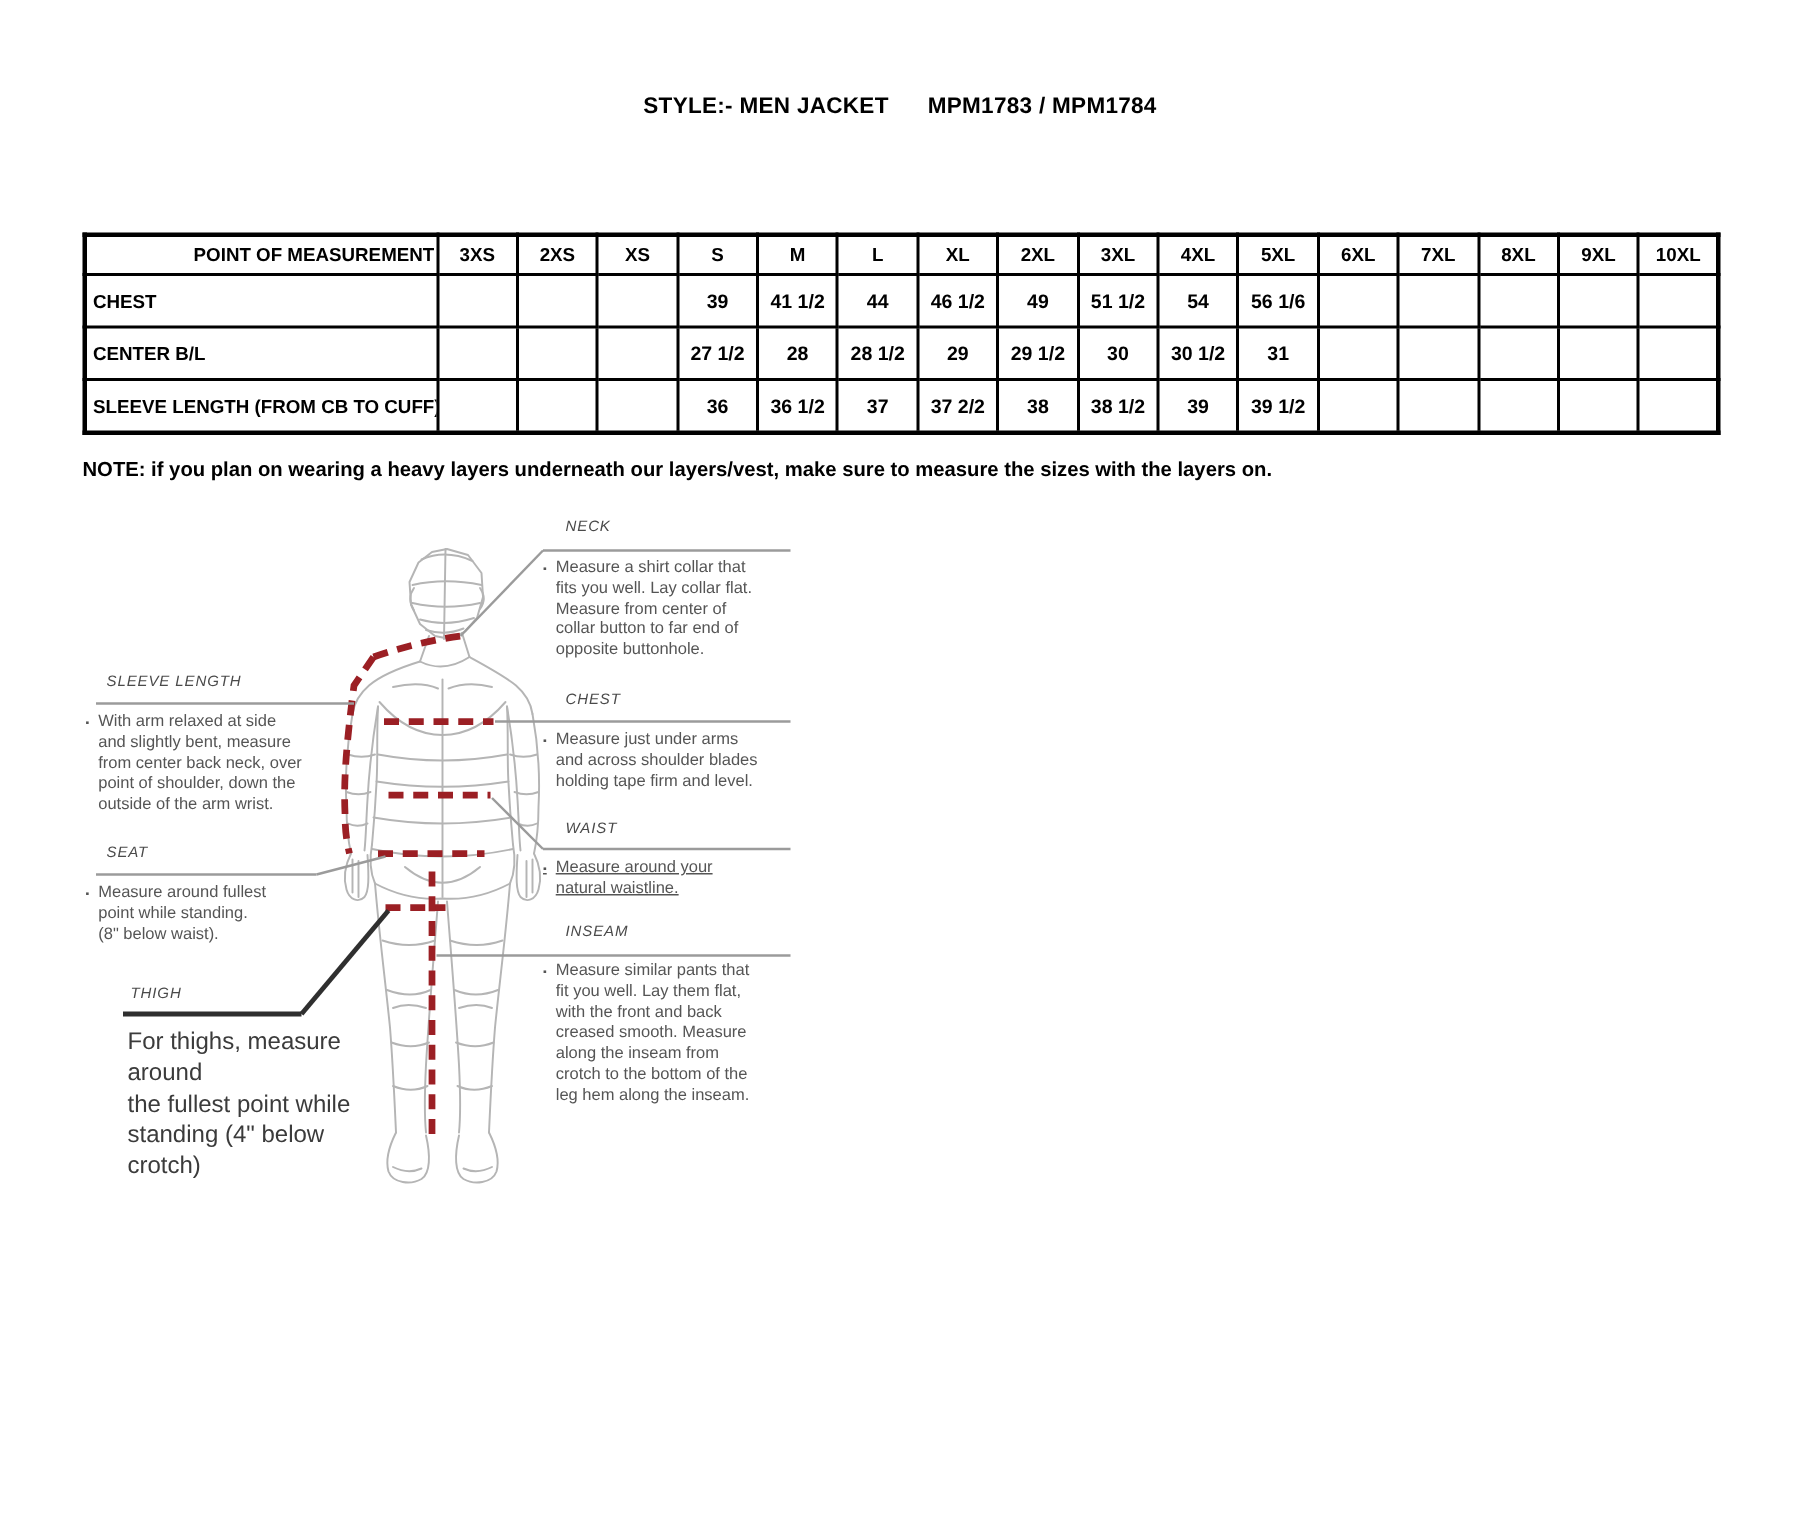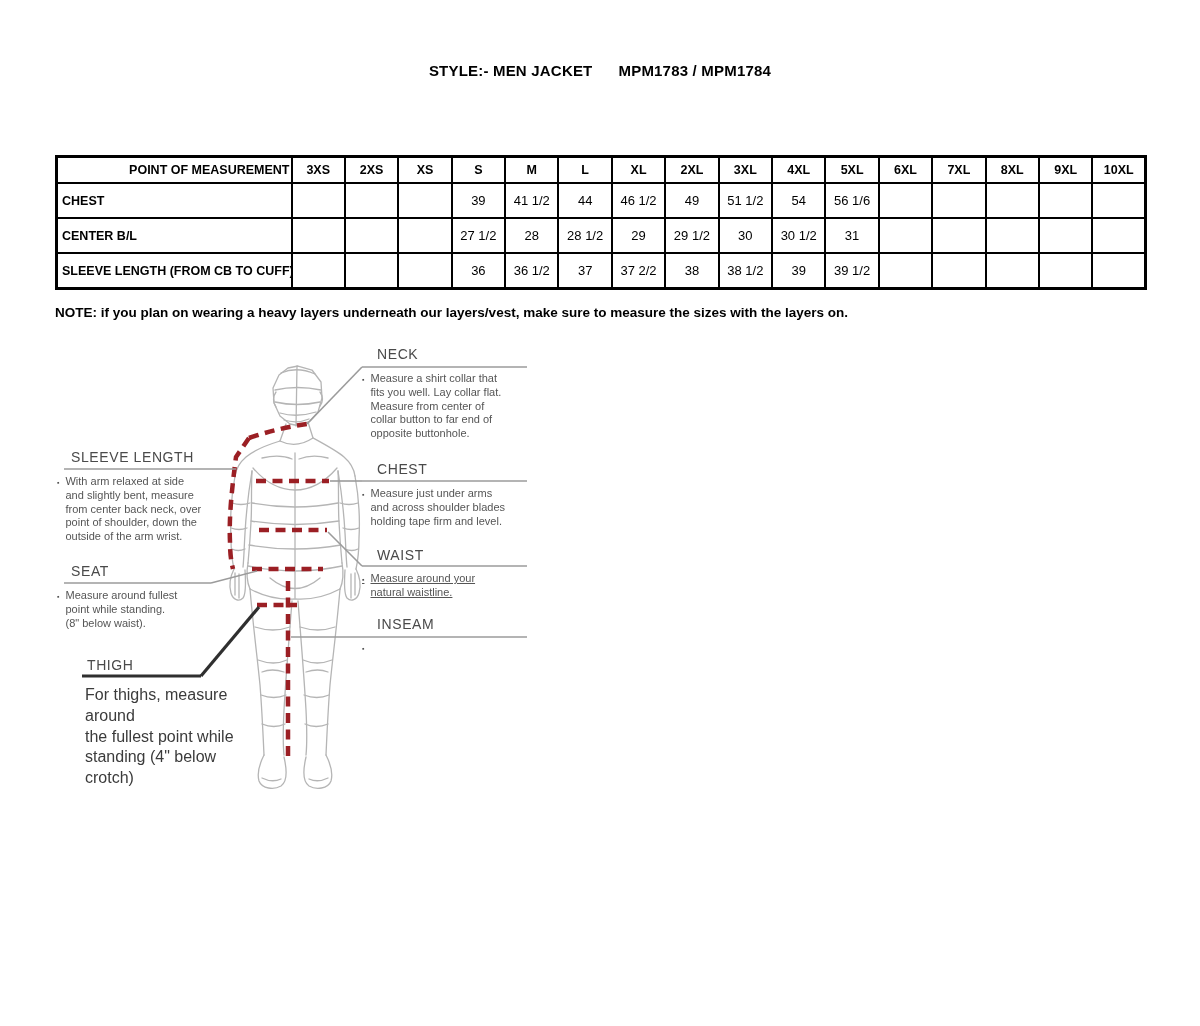--- a/index.html
+++ b/index.html
@@ -32,34 +32,34 @@
   }
   table.size-table th, table.size-table td{
     border:2px solid var(--table-border);
     font-size:12.5px;overflow:hidden;white-space:nowrap;
   }
   table.size-table thead th{height:22px;font-weight:bold;text-align:center;}
   table.size-table thead th.pom{text-align:right;padding-left:4px;}
   table.size-table tbody th{
     height:31px;font-weight:bold;text-align:left;padding-left:4px;font-size:12.5px;
   }
-  table.size-table tbody td{text-align:center;font-weight:normal;font-size:13px;margin-top:46px;}
+  table.size-table tbody td{text-align:center;font-weight:bold;font-size:13px;margin-top:46px;}
   
   .note{
     position:absolute;left:55px;top:305px;font-size:13.5px;font-weight:bold;
   }
   
   .guide-svg{position:absolute;left:40px;top:340px;}
   .fig{stroke:var(--figure-line);fill:none;stroke-width:1.3;stroke-linecap:round;stroke-linejoin:round;}
   .measure{stroke:var(--measure-line);fill:none;stroke-width:4.5;stroke-dasharray:10 6.5;}
   .leader{stroke:var(--leader-line);fill:none;stroke-width:1.6;}
   .thigh-lead{stroke:var(--thigh-leader);fill:none;stroke-width:3.2;}
   .guide-label{
-    position:absolute;font-size:14px;color:var(--heading-text);
-    letter-spacing:0.6px;white-space:nowrap;
+    position:absolute;font-size:10px;color:var(--heading-text);
+    letter-spacing:0.6px;white-space:nowrap;font-style:italic;
   }
   .guide-desc{
     position:absolute;width:176px;display:flex;gap:6px;
     font-size:11px;line-height:1.25;color:var(--body-text);
   }
   .guide-desc .bullet{font-size:7px;margin-top:4px;flex:0 0 auto;color:var(--body-text);}
   .guide-desc .txt{white-space:pre-line;}
   .guide-desc.thigh{color:var(--thigh-text);font-size:16px;line-height:1.3;}
 </style>
 </head>
@@ -283,20 +283,27 @@
 <div class="guide-label" style="left:377px;top:547px;">WAIST</div>
 <div class="guide-desc" style="left:362px;top:572px;text-decoration:underline;">
   <span class="bullet">▪</span>
   <div class="txt">Measure around your
 natural waistline.</div>
 </div>
 
 <div class="guide-label" style="left:377px;top:616px;">INSEAM</div>
 <div class="guide-desc" style="left:362px;top:641px;">
   <span class="bullet">▪</span>
+  <div class="txt">Measure similar pants that
+fit you well. Lay them flat,
+with the front and back
+creased smooth. Measure
+along the inseam from
+crotch to the bottom of the
+leg hem along the inseam.</div>
 </div>
 
 <div class="guide-label" style="left:71px;top:449px;">SLEEVE LENGTH</div>
 <div class="guide-desc" style="left:57px;top:475px;">
   <span class="bullet">▪</span>
   <div class="txt">With arm relaxed at side
 and slightly bent, measure
 from center back neck, over
 point of shoulder, down the
 outside of the arm wrist.</div>

